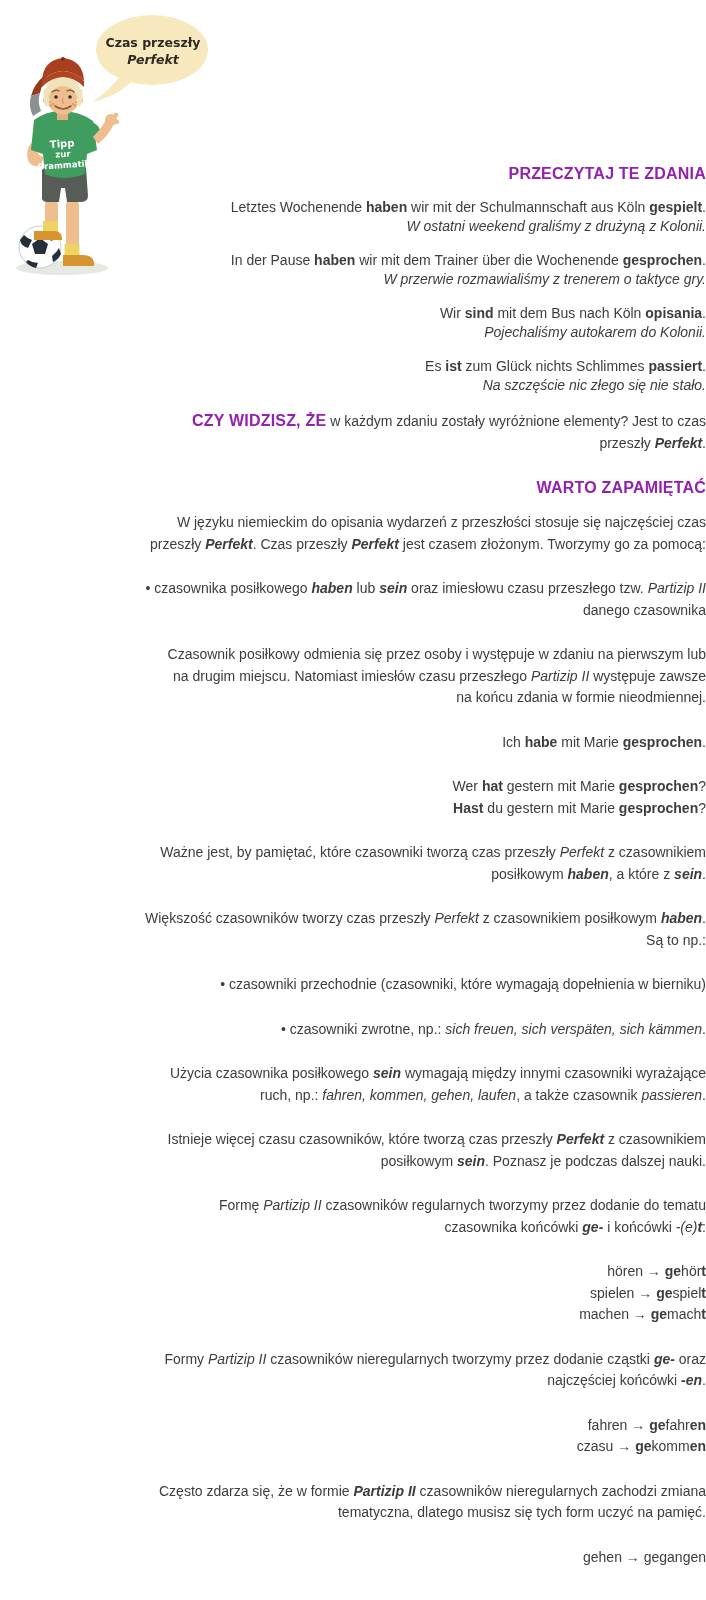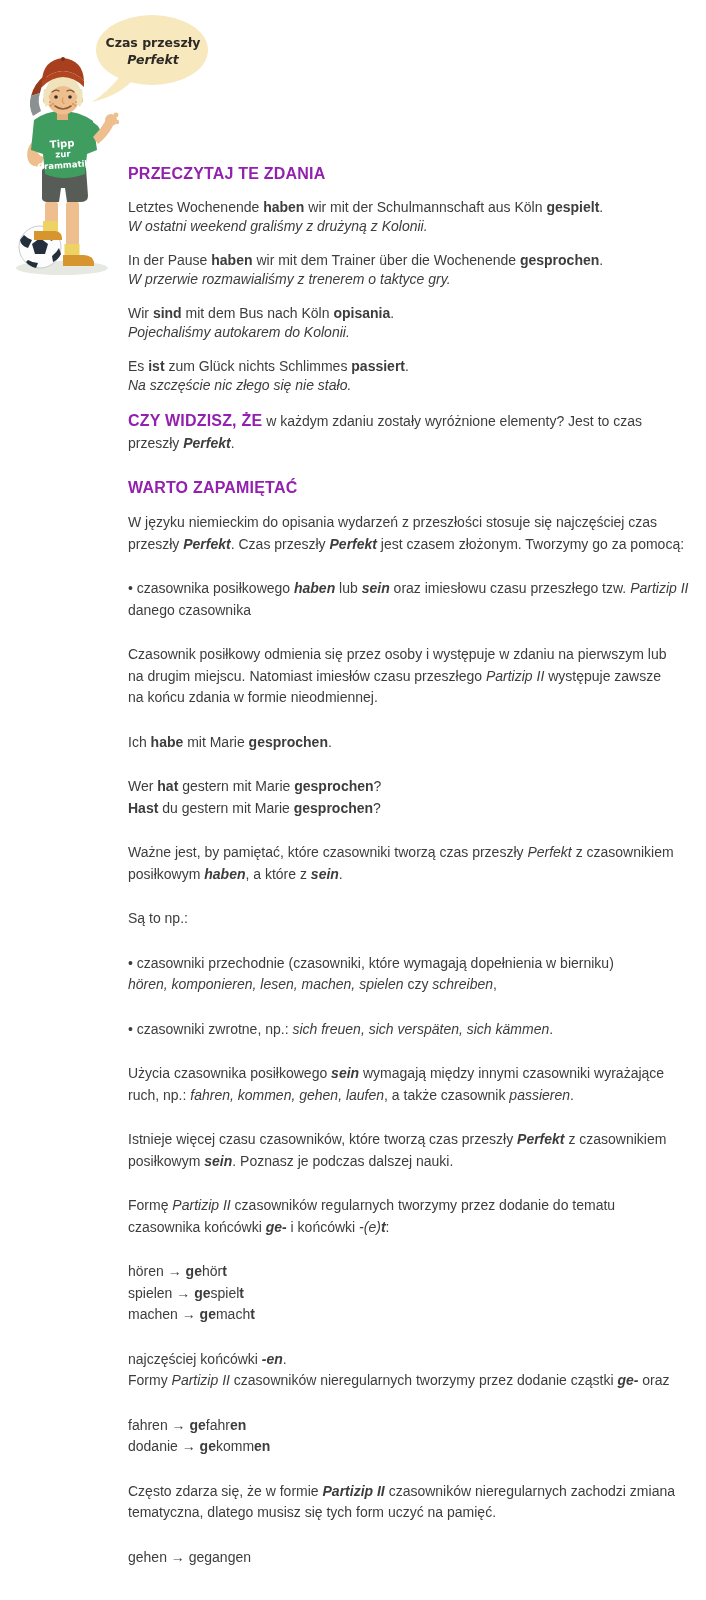--- a/index.html
+++ b/index.html
@@ -21,21 +21,21 @@
     font-size:14px;
   }
   .block{margin:4px 0 23px 0;}
   .block.heading{
     color:var(--accent);font-weight:700;font-size:16px;line-height:22px;
     margin:17px 0 13px 0;letter-spacing:.2px;
   }
   .content .block:first-child{margin-top:0;}
   .block.pair{line-height:19px;margin-bottom:15px;}
   .block.para,.block.example{line-height:21.5px;margin-bottom:23px;}
-  .tline{white-space:pre;}
+  .tline{white-space:pre;text-align:right;}
   .s-r{font-weight:400;}
   .s-b{font-weight:700;}
   .s-i{font-style:italic;}
   .s-bi{font-style:italic;font-weight:700;}
   .s-h{color:var(--accent);font-weight:700;font-size:16px;letter-spacing:.2px;}
 </style>
 </head>
 <body>
 
 <svg class="mascot" width="204" height="272" viewBox="0 0 204 272" aria-hidden="true">
@@ -163,25 +163,25 @@
       </div>
       <div class="block example">
         <div class="tline"><span class="s-r">Wer </span><span class="s-b">hat</span><span class="s-r"> gestern mit Marie </span><span class="s-b">gesprochen</span><span class="s-r">?</span></div>
         <div class="tline"><span class="s-b">Hast</span><span class="s-r"> du gestern mit Marie </span><span class="s-b">gesprochen</span><span class="s-r">?</span></div>
       </div>
       <div class="block para">
         <div class="tline"><span class="s-r">Ważne jest, by pamiętać, które czasowniki tworzą czas przeszły </span><span class="s-i">Perfekt</span><span class="s-r"> z czasownikiem</span></div>
         <div class="tline"><span class="s-r">posiłkowym </span><span class="s-bi">haben</span><span class="s-r">, a które z </span><span class="s-bi">sein</span><span class="s-r">.</span></div>
       </div>
       <div class="block para">
+        <div class="tline"><span class="s-r">Większość czasowników tworzy czas przeszły </span><span class="s-i">Perfekt</span><span class="s-r"> z czasownikiem posiłkowym </span><span class="s-bi">haben</span><span class="s-r">.</span></div>
         <div class="tline"><span class="s-r">Są to np.:</span></div>
       </div>
       <div class="block para">
         <div class="tline"><span class="s-r">• czasowniki przechodnie (czasowniki, które wymagają dopełnienia w bierniku)</span></div>
-        <div class="tline"><span class="s-i">hören, komponieren, lesen, machen, spielen</span><span class="s-r"> czy </span><span class="s-i">schreiben</span><span class="s-r">,</span></div>
       </div>
       <div class="block para">
         <div class="tline"><span class="s-r">• czasowniki zwrotne, np.: </span><span class="s-i">sich freuen, sich verspäten, sich kämmen</span><span class="s-r">.</span></div>
       </div>
       <div class="block para">
         <div class="tline"><span class="s-r">Użycia czasownika posiłkowego </span><span class="s-bi">sein</span><span class="s-r"> wymagają między innymi czasowniki wyrażające</span></div>
         <div class="tline"><span class="s-r">ruch, np.: </span><span class="s-i">fahren, kommen, gehen, laufen</span><span class="s-r">, a także czasownik </span><span class="s-i">passieren</span><span class="s-r">.</span></div>
       </div>
       <div class="block para">
         <div class="tline"><span class="s-r">Istnieje więcej czasu czasowników, które tworzą czas przeszły </span><span class="s-bi">Perfekt</span><span class="s-r"> z czasownikiem</span></div>
@@ -190,26 +190,26 @@
       <div class="block para">
         <div class="tline"><span class="s-r">Formę </span><span class="s-i">Partizip II</span><span class="s-r"> czasowników regularnych tworzymy przez dodanie do tematu</span></div>
         <div class="tline"><span class="s-r">czasownika końcówki </span><span class="s-bi">ge-</span><span class="s-r"> i końcówki </span><span class="s-i">-(e)</span><span class="s-bi">t</span><span class="s-r">:</span></div>
       </div>
       <div class="block example">
         <div class="tline"><span class="s-r">hören → </span><span class="s-b">ge</span><span class="s-r">hör</span><span class="s-b">t</span></div>
         <div class="tline"><span class="s-r">spielen → </span><span class="s-b">ge</span><span class="s-r">spiel</span><span class="s-b">t</span></div>
         <div class="tline"><span class="s-r">machen → </span><span class="s-b">ge</span><span class="s-r">mach</span><span class="s-b">t</span></div>
       </div>
       <div class="block para">
+        <div class="tline"><span class="s-r">Formy </span><span class="s-i">Partizip II</span><span class="s-r"> czasowników nieregularnych tworzymy przez dodanie cząstki </span><span class="s-bi">ge-</span><span class="s-r"> oraz</span></div>
         <div class="tline"><span class="s-r">najczęściej końcówki </span><span class="s-bi">-en</span><span class="s-r">.</span></div>
-        <div class="tline"><span class="s-r">Formy </span><span class="s-i">Partizip II</span><span class="s-r"> czasowników nieregularnych tworzymy przez dodanie cząstki </span><span class="s-bi">ge-</span><span class="s-r"> oraz</span></div>
       </div>
       <div class="block example">
         <div class="tline"><span class="s-r">fahren → </span><span class="s-b">ge</span><span class="s-r">fahr</span><span class="s-b">en</span></div>
-        <div class="tline"><span class="s-r">dodanie → </span><span class="s-b">ge</span><span class="s-r">komm</span><span class="s-b">en</span></div>
+        <div class="tline"><span class="s-r">czasu → </span><span class="s-b">ge</span><span class="s-r">komm</span><span class="s-b">en</span></div>
       </div>
       <div class="block para">
         <div class="tline"><span class="s-r">Często zdarza się, że w formie </span><span class="s-bi">Partizip II</span><span class="s-r"> czasowników nieregularnych zachodzi zmiana</span></div>
         <div class="tline"><span class="s-r">tematyczna, dlatego musisz się tych form uczyć na pamięć.</span></div>
       </div>
       <div class="block example">
         <div class="tline"><span class="s-r">gehen → gegangen</span></div>
       </div>
     </div>
 </div>

